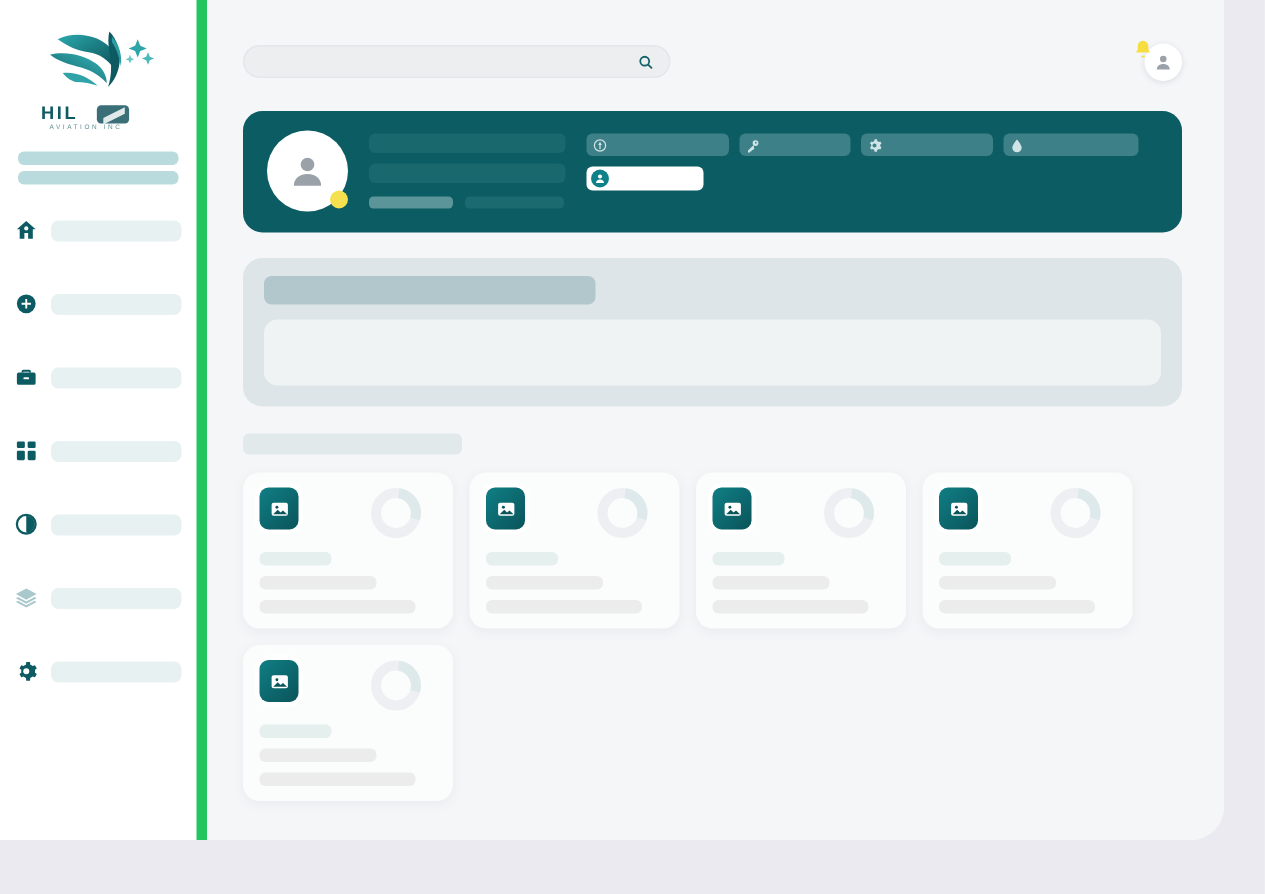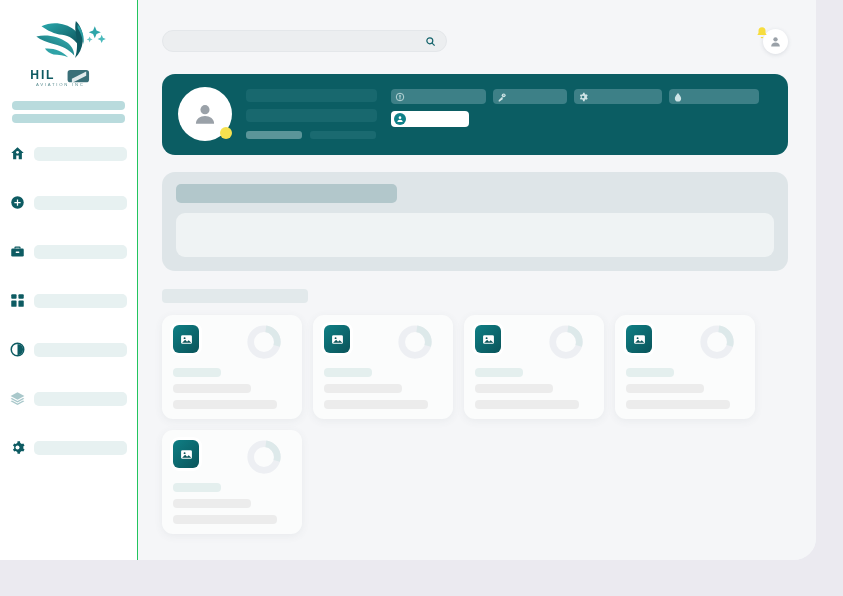--- a/index.html
+++ b/index.html
@@ -22,21 +22,21 @@
     border-radius: 0 0 22px 0;
     overflow: hidden;
     display: flex;
   }
 
   
   .sidebar {
     width: 138px;
     height: 100%;
     background: #ffffff;
-    border-right: 1px solid #22c55e;
+    border-right: 7px solid #22c55e;
     border-radius: 0 0 0 0;
     flex: 0 0 138px;
     padding: 0;
     position: relative;
   }
 
   .logo-wrap {
     padding: 14px 12px 6px 12px;
     display: flex;
     flex-direction: column;

